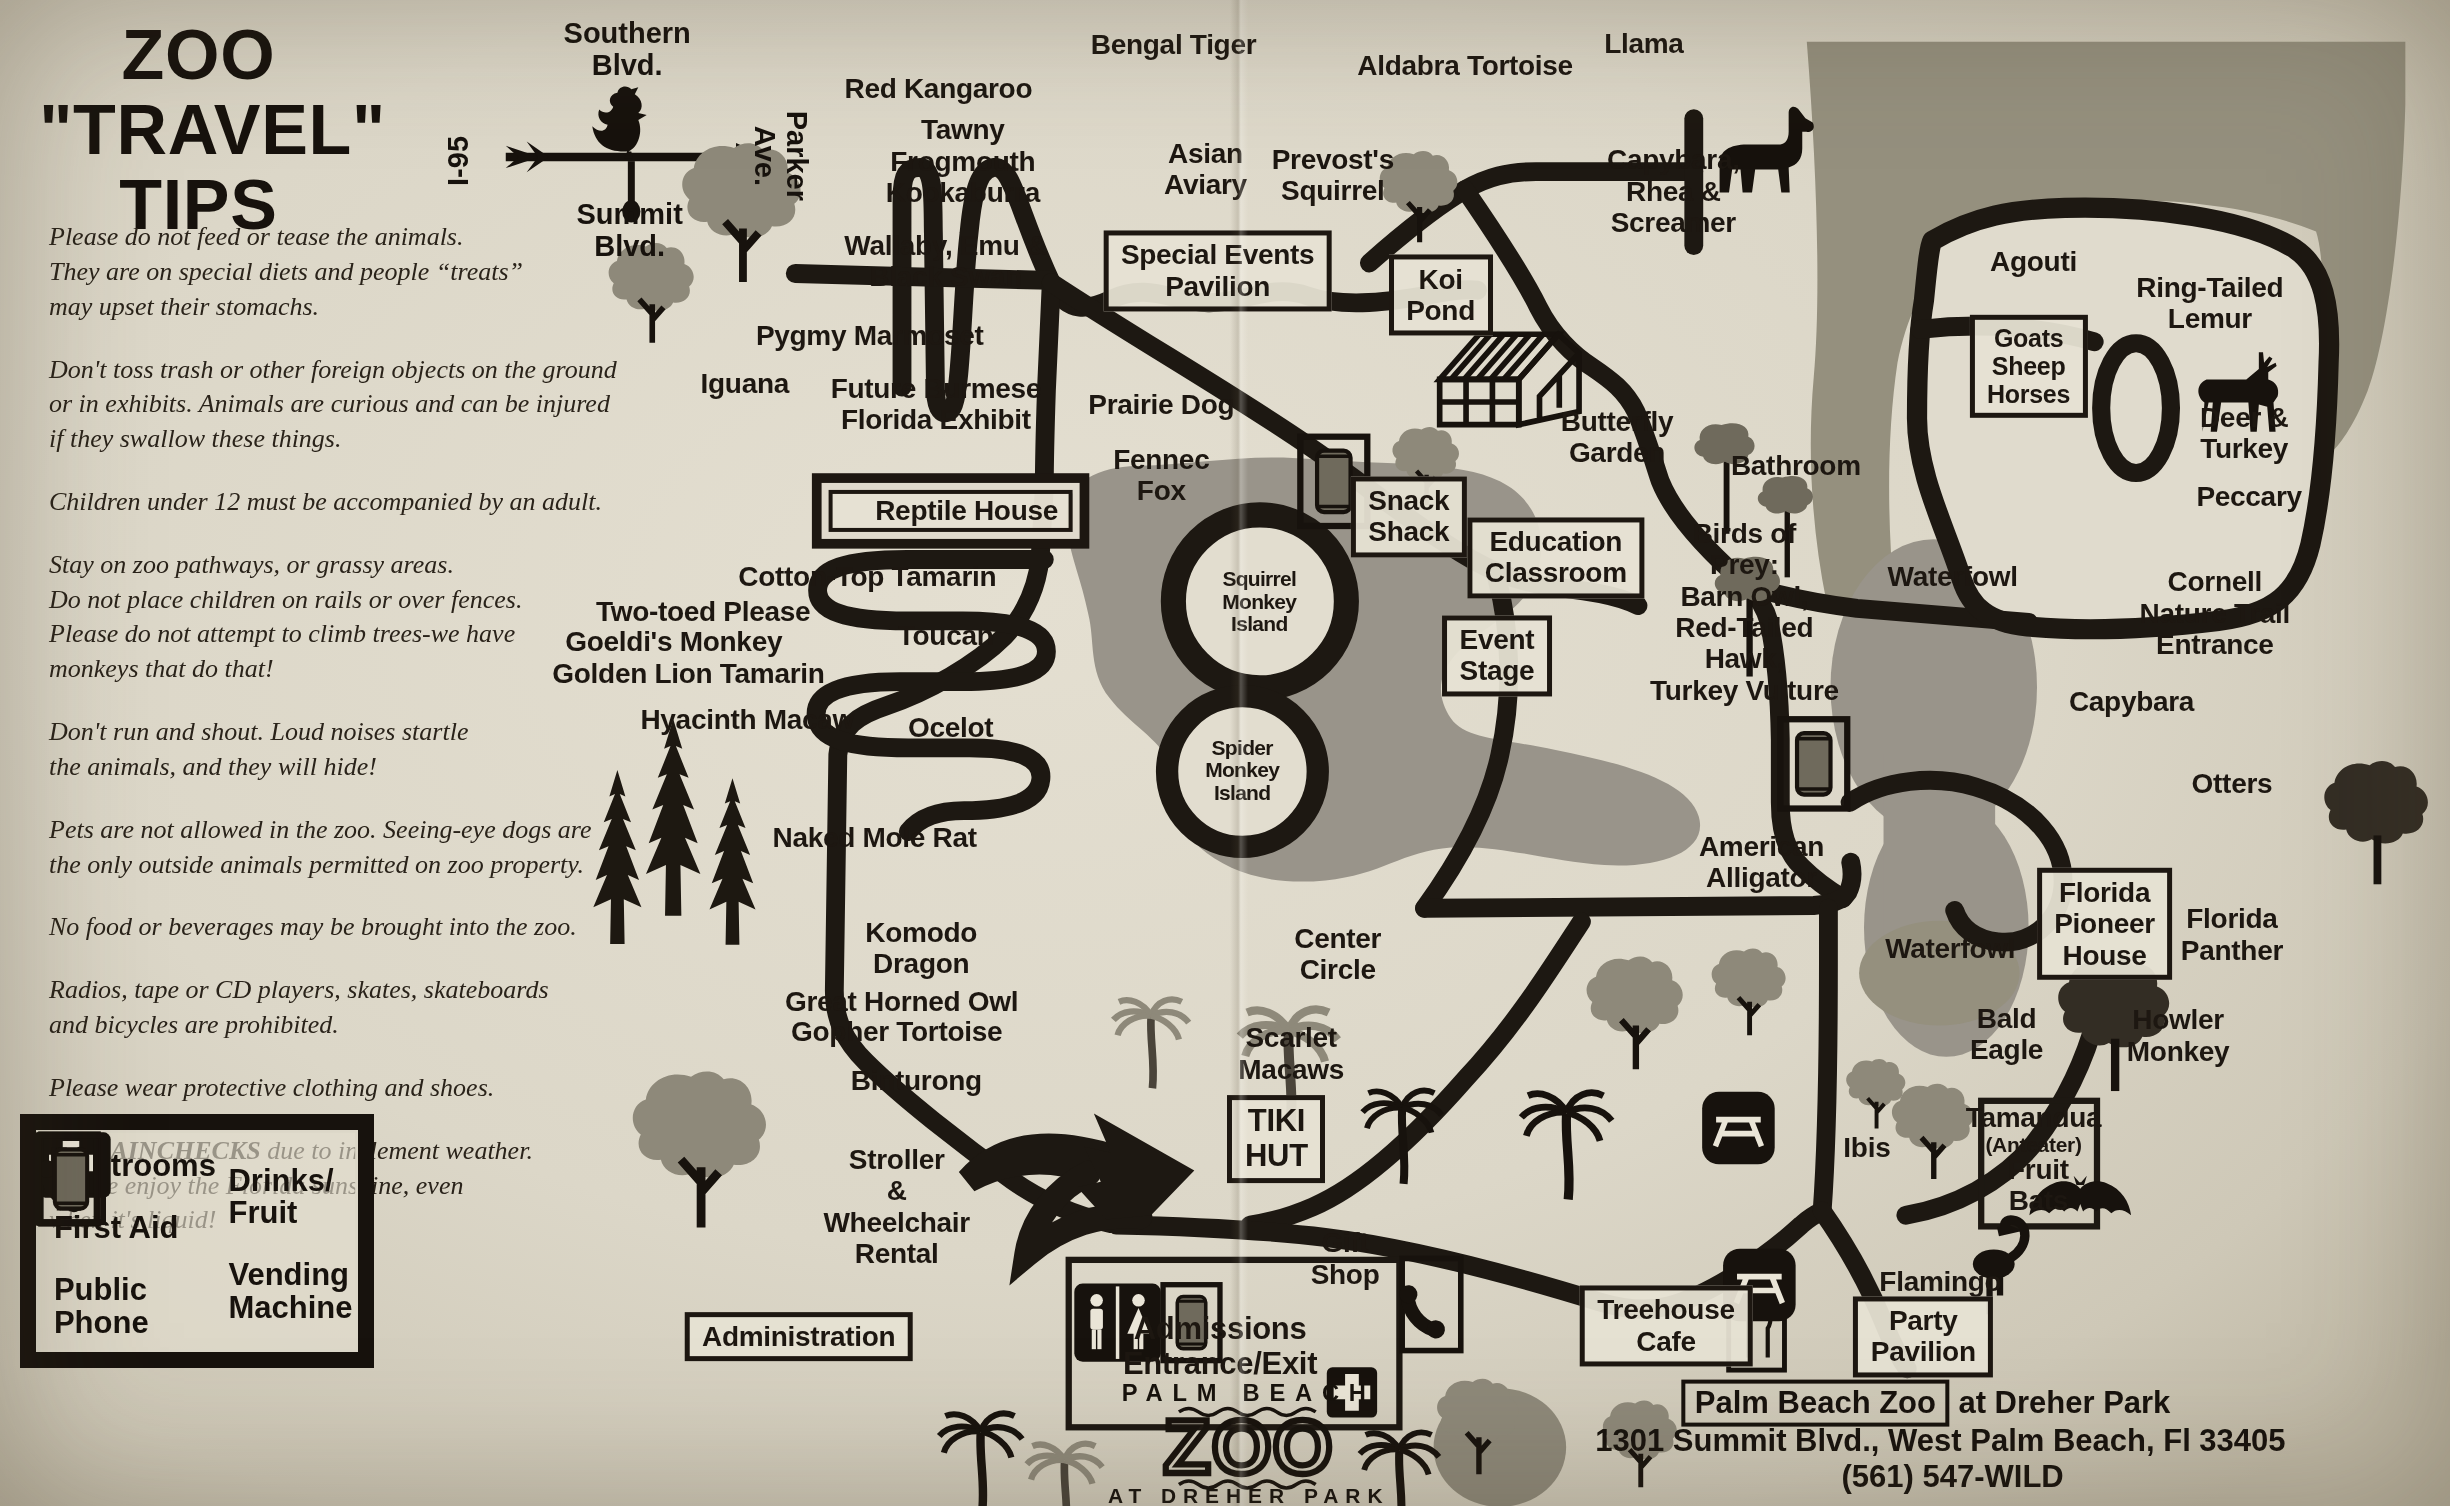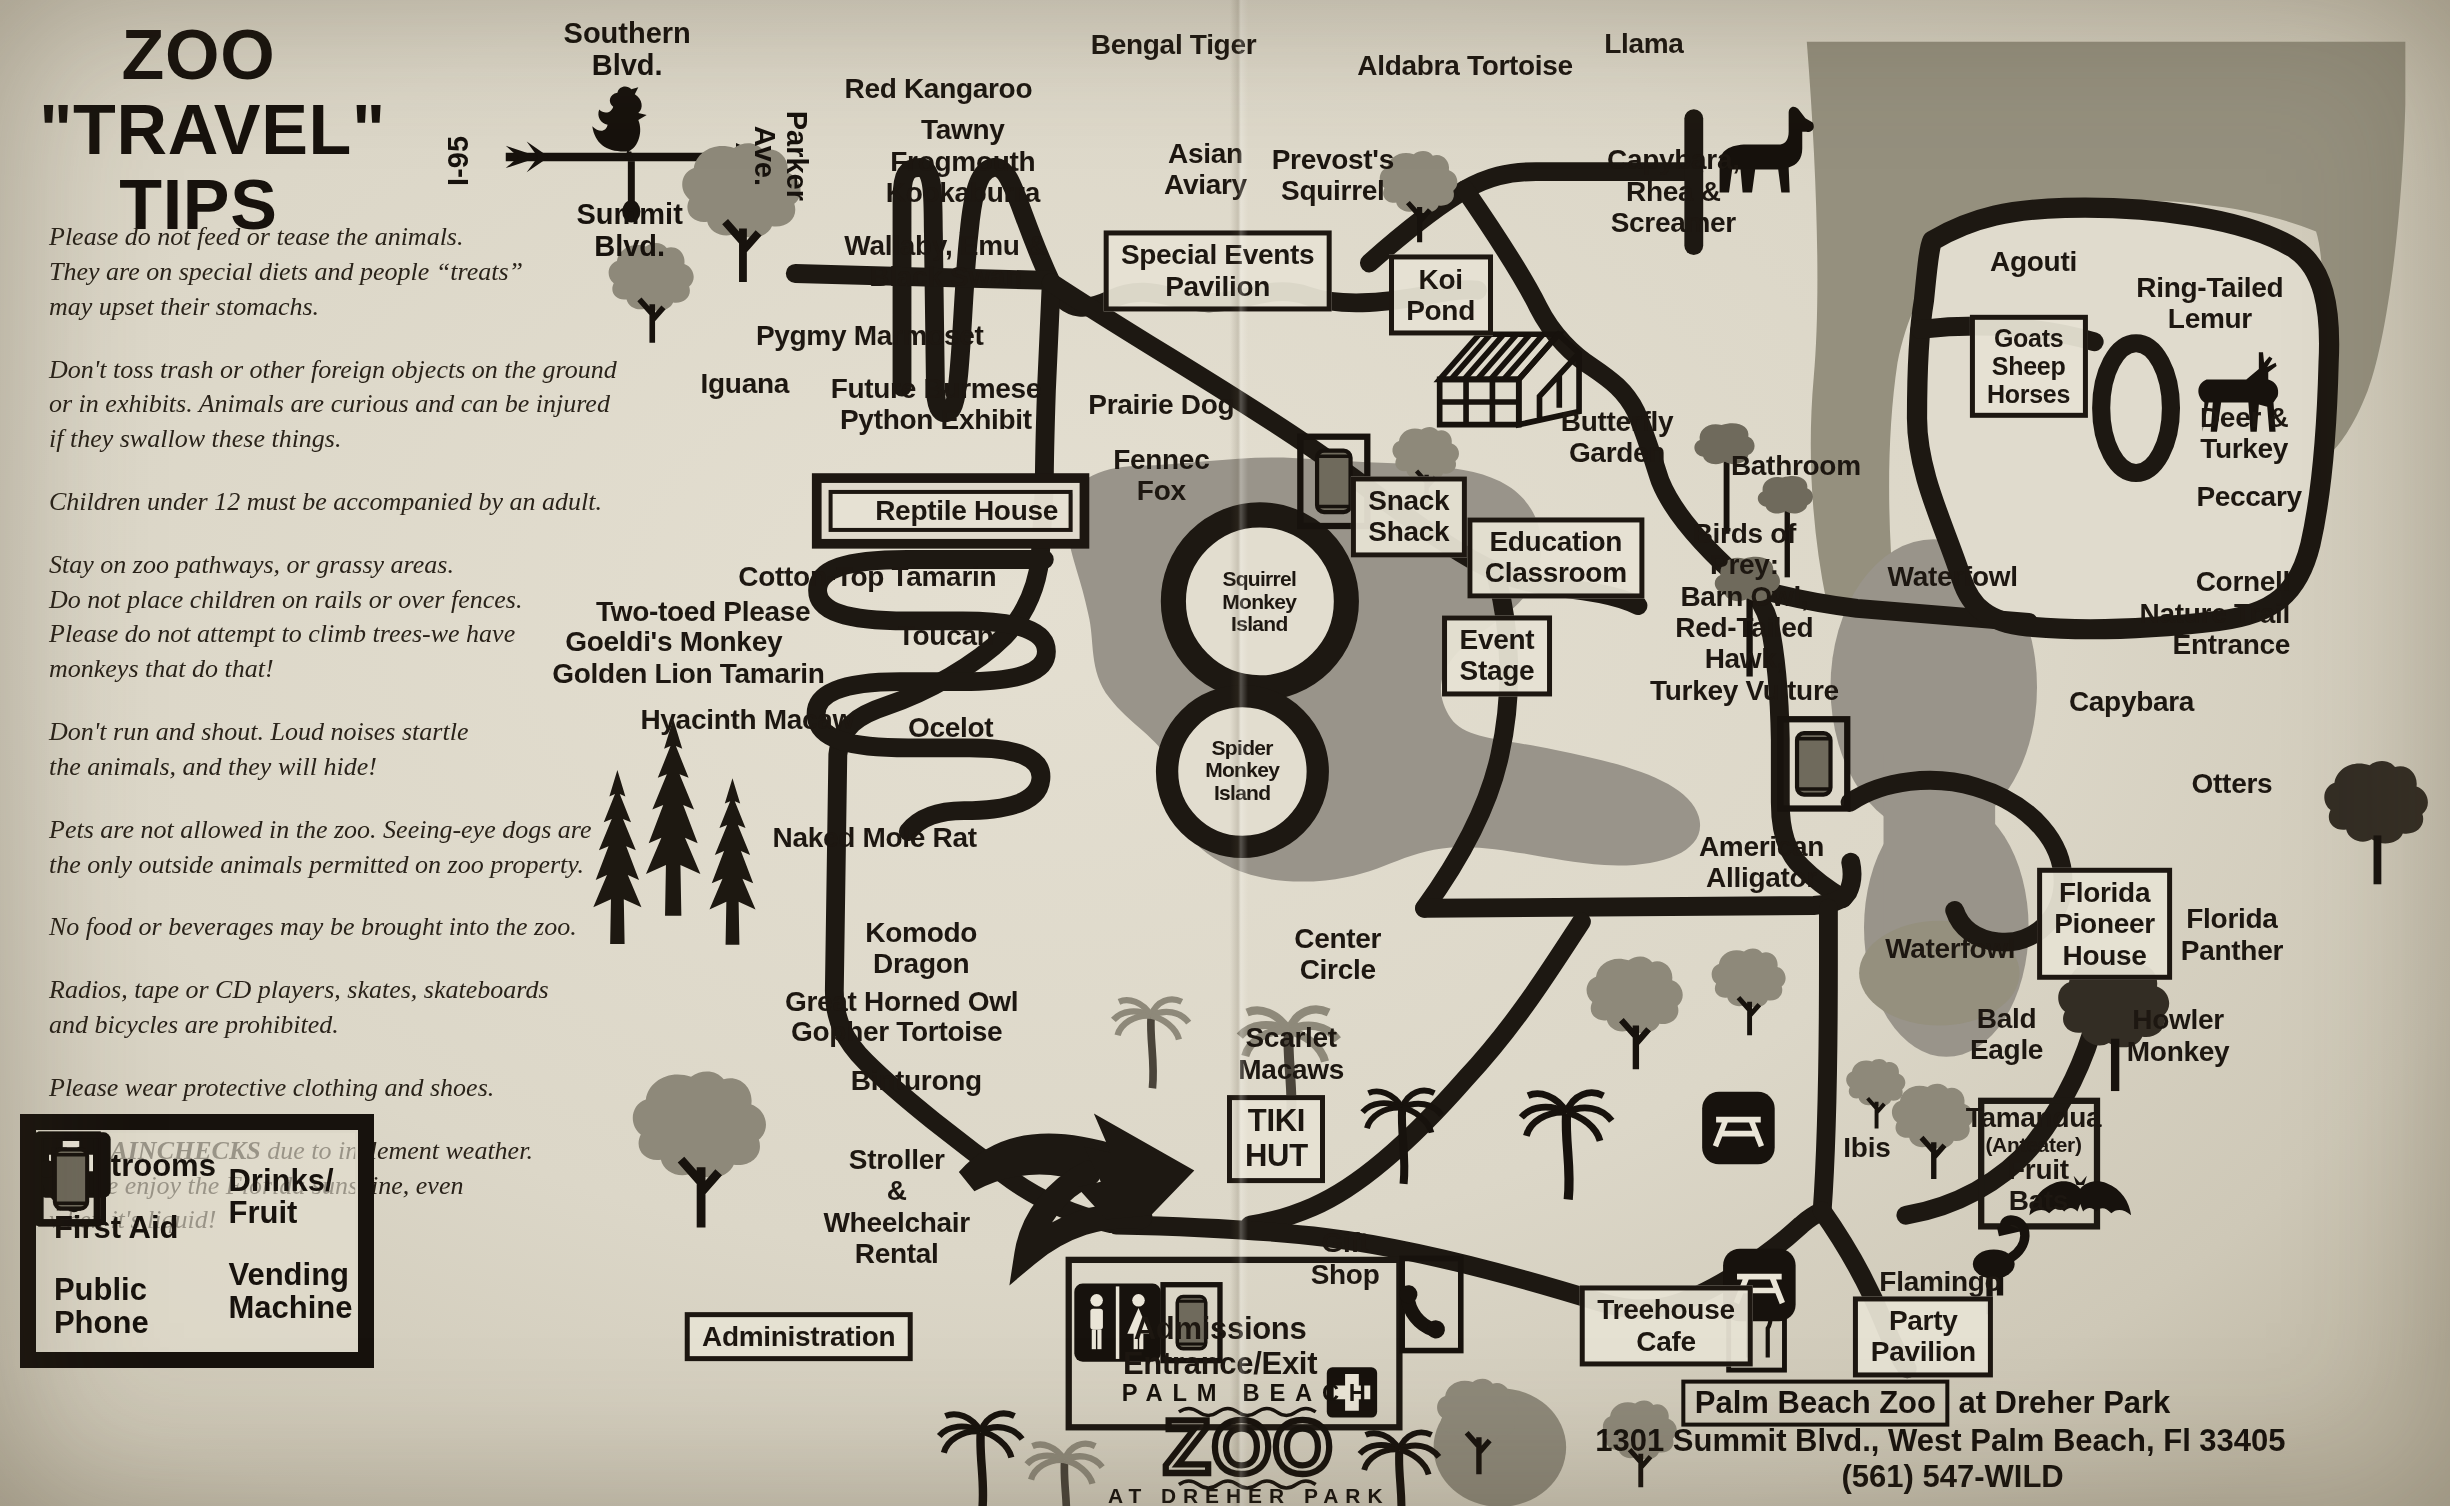--- a/index.html
+++ b/index.html
@@ -393,41 +393,41 @@
 Pond</div>
       <div class="ml boxed" style="left: 82.8%; top: 24.3%; font-size: 25px;">Goats
 Sheep
 Horses</div>
       <div class="ml" style="left: 91.6%; top: 28.7%;">Deer &amp;
 Turkey</div>
       <div class="ml" style="left: 91.8%; top: 33%;">Peccary</div>
       <div class="ml" style="left: 35.5%; top: 22.3%;">Pygmy Marmoset</div>
       <div class="ml" style="left: 30.4%; top: 25.5%;">Iguana</div>
       <div class="ml" style="left: 38.2%; top: 26.8%;">Future Burmese
-Python Exhibit</div>
+Florida Exhibit</div>
       <div class="ml" style="left: 47.4%; top: 26.9%;">Prairie Dog</div>
       <div class="ml" style="left: 66%; top: 29%;">Butterfly
 Garden</div>
       <div class="ml" style="left: 73.3%; top: 30.9%;">Bathroom</div>
       <div class="ml" style="left: 47.4%; top: 31.5%;">Fennec
 Fox</div>
       <div class="ml boxed2" style="left: 38.8%; top: 33.9%; padding-left: 43px;">Reptile House</div>
       <div class="ml boxed" style="left: 57.5%; top: 34.3%;">Snack
 Shack</div>
       <div class="ml boxed" style="left: 63.5%; top: 37%;">Education
 Classroom</div>
       <div class="ml" style="left: 35.4%; top: 38.3%;">Cotton-Top Tamarin</div>
       <div class="ml" style="left: 71.2%; top: 40.6%;">Birds of
 Prey:
 Barn Owl,
 Red-Tailed
 Hawk,
 Turkey Vulture</div>
       <div class="ml" style="left: 79.7%; top: 38.3%;">Waterfowl</div>
-      <div class="ml" style="left: 90.4%; top: 40.7%; text-align: right;">Cornell
+      <div class="ml" style="left: 90.4%; top: 40.7%;">Cornell
 Nature Trail
 Entrance</div>
       <div class="ml" style="left: 28.7%; top: 40.6%;">Two-toed Please</div>
       <div class="ml" style="left: 27.5%; top: 42.6%;">Goeldi's Monkey</div>
       <div class="ml" style="left: 28.1%; top: 44.7%;">Golden Lion Tamarin</div>
       <div class="ml" style="left: 38.6%; top: 42.2%;">Toucan</div>
       <div class="ml island" style="left: 51.4%; top: 39.9%;">Squirrel
 Monkey
 Island</div>
       <div class="ml boxed" style="left: 61.1%; top: 43.5%;">Event

